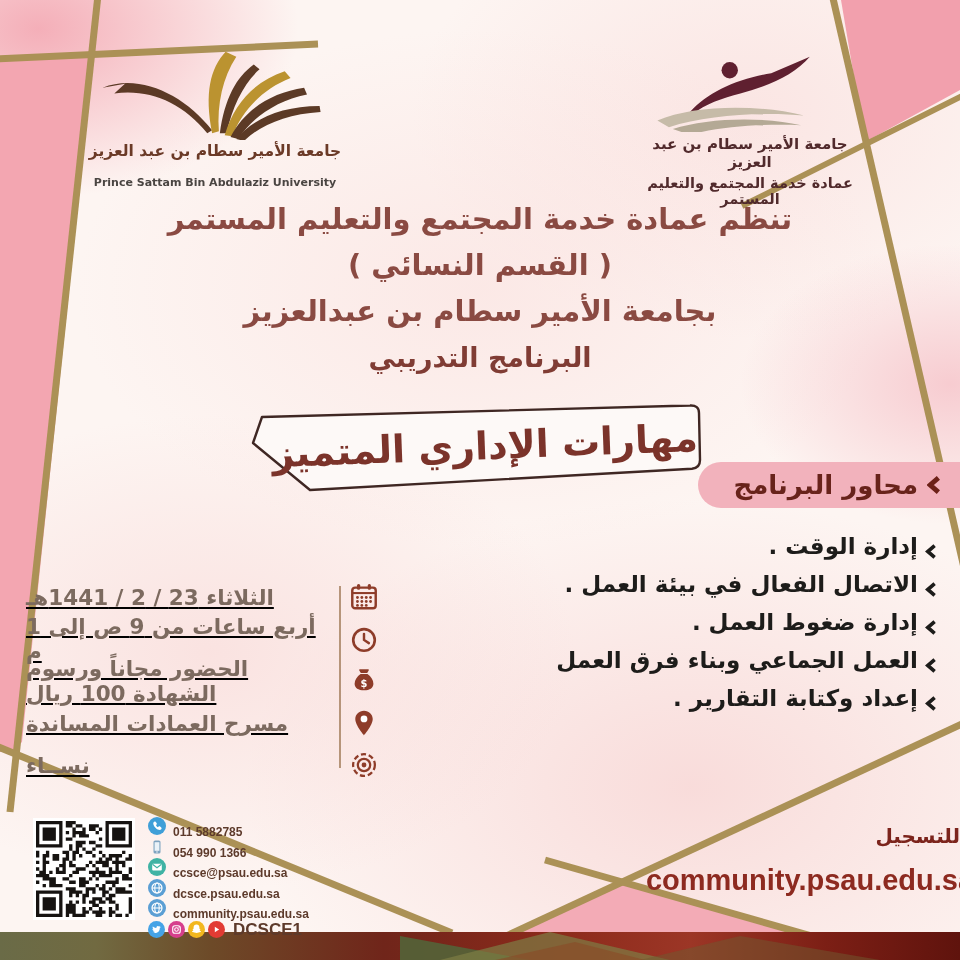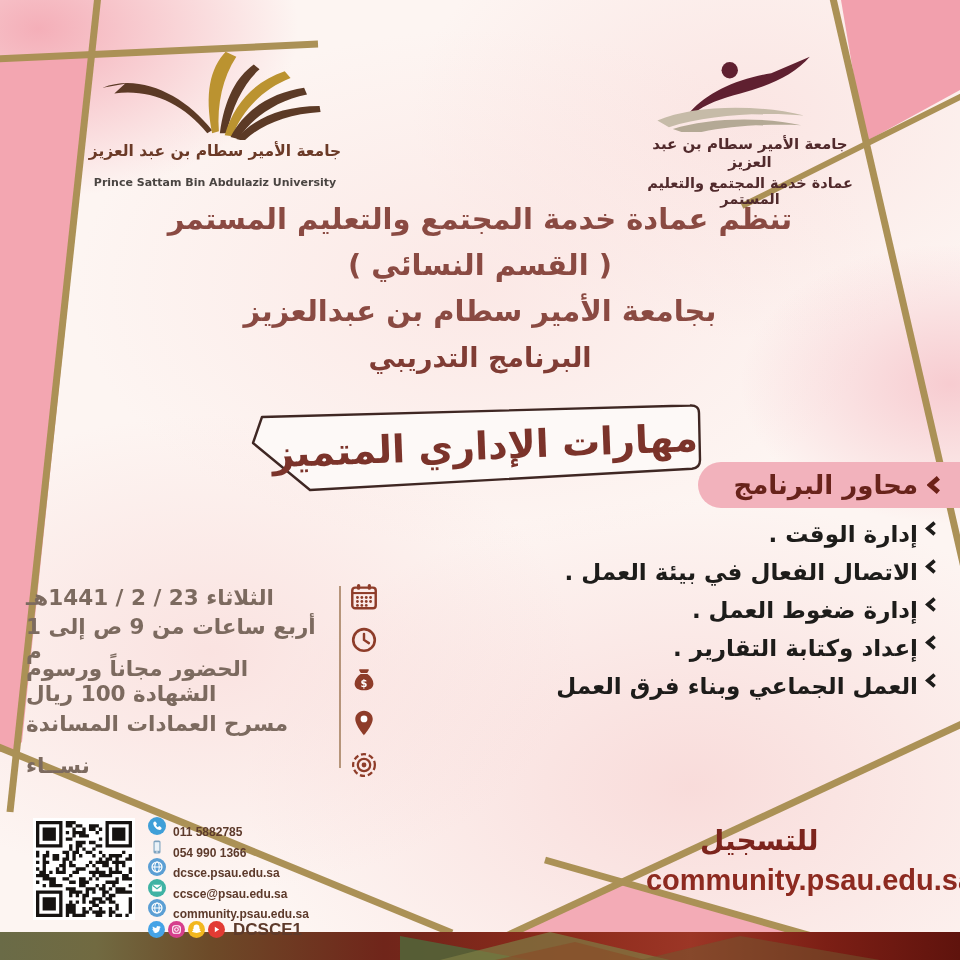--- a/index.html
+++ b/index.html
@@ -33,43 +33,43 @@
   
   .ribbon{left:248px;top:398px;width:470px;height:104px;}
   .ribbon-title{left:270px;top:402px;width:430px;height:88px;display:flex;align-items:center;justify-content:center;
     font-size:38px;font-weight:bold;color:#7b332a;transform:rotate(-2.2deg);}
 
   
   .pill{right:0;top:462px;width:262px;height:46px;background:#f2b2bc;border-radius:23px 0 0 23px;
     display:flex;align-items:center;padding-right:20px;box-sizing:border-box;}
   .pill-label{font-size:26px;font-weight:bold;color:#68231b;margin-right:9px;}
   .topics{right:24px;top:521px;}
-  .topic-row{display:flex;align-items:flex-start;justify-content:flex-start;height:38px;margin-left:16px;}
+  .topic-row{display:flex;align-items:flex-end;justify-content:flex-start;height:38px;margin-left:16px;}
   .topic-text{font-size:23px;font-weight:bold;color:#1d1c1a;margin-right:7px;}
   .chev{flex:none;}
 
   
   .details{left:26px;top:576px;width:356px;}
-  .drow{display:flex;align-items:center;height:42px;}
+  .drow{display:flex;align-items:center;height:42px;text-decoration:underline;}
   .dicon{width:36px;display:flex;justify-content:center;flex:none;margin-left:14px;}
   .dtext{flex:1;text-align:left;font-size:21.5px;font-weight:600;color:#7c6a5f;}
   .details-divider{left:339px;top:586px;width:2px;height:182px;background:#a5805f;opacity:.8;}
 
   
   .qr{left:33px;top:818px;width:102px;height:102px;background:#fff;padding:3px;box-sizing:border-box;}
   .contact{left:148px;top:816px;direction:ltr;font-family:"Liberation Sans",sans-serif;}
   .crow{display:flex;align-items:center;height:20.5px;}
   .cicon{flex:none;margin-right:7px;display:flex;}
   .ctext{font-size:12px;font-weight:bold;color:#5d3a2b;white-space:nowrap;margin-top:12px;}
   .social{display:flex;align-items:center;height:22px;}
   .social svg{margin-right:3px;}
   .handle{font-size:17px;font-weight:bold;color:#5d3a2b;margin-left:5px;}
 
   
-  .reg-label{left:700px;top:824px;width:260px;text-align:left;font-size:28px;font-weight:bold;color:#7c241c;}
+  .reg-label{left:700px;top:824px;width:260px;text-align:right;font-size:20px;font-weight:bold;color:#7c241c;}
   .reg-url{left:640px;top:864px;width:340px;text-align:center;font-size:29px;font-weight:bold;color:#8d2a20;
     direction:ltr;font-family:"Liberation Sans",sans-serif;}
 
   
   .strip{left:0;top:932px;width:960px;height:28px;z-index:2;
     background:linear-gradient(90deg,#6a6b47 0%,#716a41 10%,#6d4a28 22%,#70251a 40%,#8c2a1b 58%,#9c3626 72%,#7c1f15 86%,#5f130d 100%);}
   .content{z-index:3;}
 </style>
 </head>
 <body>
@@ -175,29 +175,29 @@
           </svg>
         </span>
       <span class="topic-text">إدارة ضغوط العمل .</span>
     </div>
     <div class="topic-row">
       <span class="chev">
           <svg width="11" height="15" viewBox="0 0 12 16">
             <path d="M10.5,1.5 3,8 10.5,14.5" fill="none" stroke="#1d1c1a" stroke-width="4"></path>
           </svg>
         </span>
+      <span class="topic-text">العمل الجماعي وبناء فرق العمل</span>
+    </div>
+    <div class="topic-row">
+      <span class="chev">
+          <svg width="11" height="15" viewBox="0 0 12 16">
+            <path d="M10.5,1.5 3,8 10.5,14.5" fill="none" stroke="#1d1c1a" stroke-width="4"></path>
+          </svg>
+        </span>
       <span class="topic-text">إعداد وكتابة التقارير .</span>
-    </div>
-    <div class="topic-row">
-      <span class="chev">
-          <svg width="11" height="15" viewBox="0 0 12 16">
-            <path d="M10.5,1.5 3,8 10.5,14.5" fill="none" stroke="#1d1c1a" stroke-width="4"></path>
-          </svg>
-        </span>
-      <span class="topic-text">العمل الجماعي وبناء فرق العمل</span>
     </div>
   </div>
 
   <div class="abs content details-divider"></div>
   <div class="abs content details">
     <div class="drow">
       <span class="dicon">
         <svg width="30" height="30" viewBox="0 0 32 32">
           <rect x="3.5" y="6" width="25" height="22" rx="3" fill="none" stroke="#8e3c29" stroke-width="2.6"></rect>
           <line x1="3.5" y1="11.8" x2="28.5" y2="11.8" stroke="#8e3c29" stroke-width="2.2"></line>
@@ -283,37 +283,37 @@
             <rect x="5.5" y="2.5" width="7" height="13" rx="1.6" fill="#7fa3c0"></rect>
             <rect x="6.6" y="4.2" width="4.8" height="8.6" fill="#eaf2f8"></rect>
             <circle cx="9" cy="14" r=".8" fill="#eaf2f8"></circle>
           </svg>
       </span>
       <span class="ctext">054 990 1366</span>
     </div>
     <div class="crow">
       <span class="cicon">
         <svg width="18" height="18" viewBox="0 0 18 18">
+            <circle cx="9" cy="9" r="9" fill="#3fb3a4"></circle>
+            <rect x="4.2" y="5.8" width="9.6" height="6.6" rx="1" fill="#fff"></rect>
+            <path d="M4.5,6.3 9,9.8 13.5,6.3" fill="none" stroke="#3fb3a4" stroke-width="1.1"></path>
+          </svg>
+      </span>
+      <span class="ctext">ccsce@psau.edu.sa</span>
+    </div>
+    <div class="crow">
+      <span class="cicon">
+        <svg width="18" height="18" viewBox="0 0 18 18">
             <circle cx="9" cy="9" r="9" fill="#5b9fd4"></circle>
             <circle cx="9" cy="9" r="5" fill="none" stroke="#fff" stroke-width="1.2"></circle>
             <ellipse cx="9" cy="9" rx="2.2" ry="5" fill="none" stroke="#fff" stroke-width="1.05"></ellipse>
             <path d="M4,9h10" stroke="#fff" stroke-width="1.05" fill="none"></path>
           </svg>
       </span>
       <span class="ctext">dcsce.psau.edu.sa</span>
-    </div>
-    <div class="crow">
-      <span class="cicon">
-        <svg width="18" height="18" viewBox="0 0 18 18">
-            <circle cx="9" cy="9" r="9" fill="#3fb3a4"></circle>
-            <rect x="4.2" y="5.8" width="9.6" height="6.6" rx="1" fill="#fff"></rect>
-            <path d="M4.5,6.3 9,9.8 13.5,6.3" fill="none" stroke="#3fb3a4" stroke-width="1.1"></path>
-          </svg>
-      </span>
-      <span class="ctext">ccsce@psau.edu.sa</span>
     </div>
     <div class="crow">
       <span class="cicon">
         <svg width="18" height="18" viewBox="0 0 18 18">
             <circle cx="9" cy="9" r="9" fill="#5b9fd4"></circle>
             <circle cx="9" cy="9" r="5" fill="none" stroke="#fff" stroke-width="1.2"></circle>
             <ellipse cx="9" cy="9" rx="2.2" ry="5" fill="none" stroke="#fff" stroke-width="1.05"></ellipse>
             <path d="M4,9h10" stroke="#fff" stroke-width="1.05" fill="none"></path>
           </svg>
       </span>

